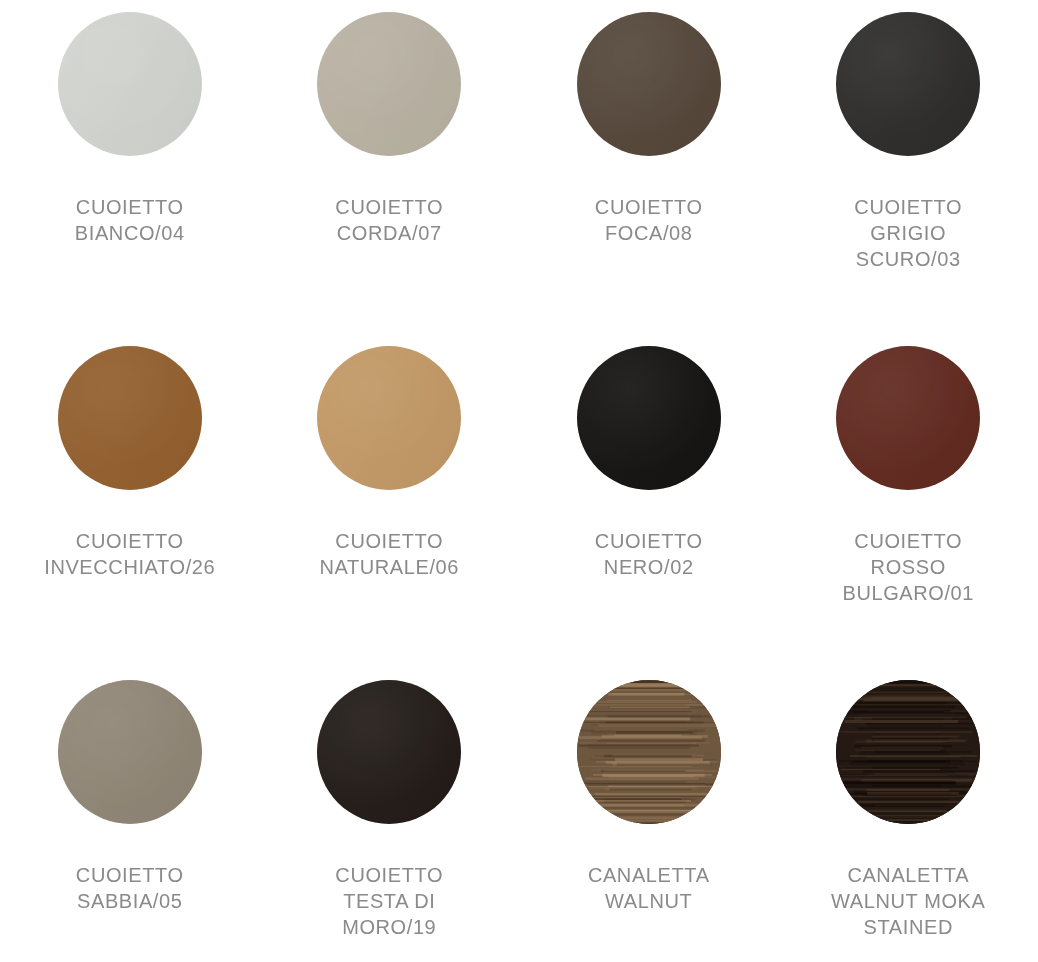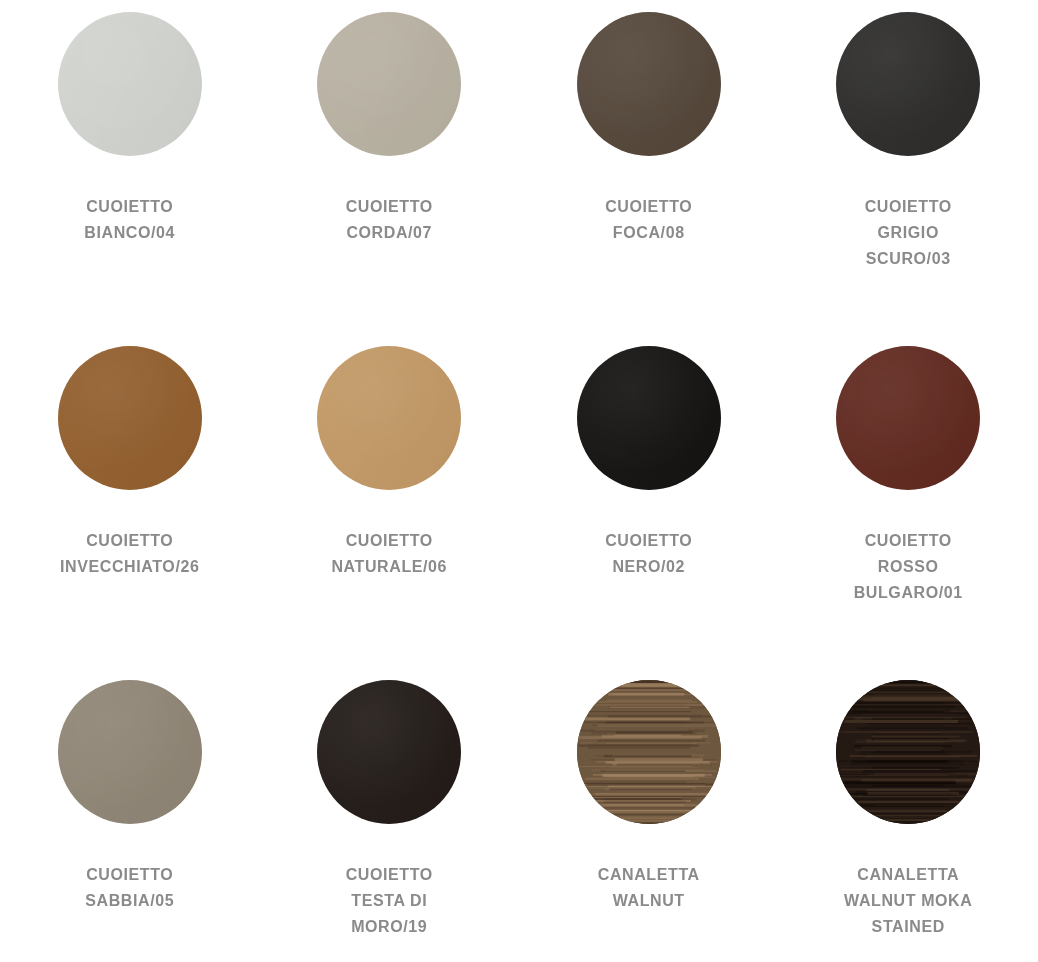--- a/index.html
+++ b/index.html
@@ -44,26 +44,26 @@
   }
   .swatch-disc .grain {
     position: absolute;
     inset: 0;
     border-radius: 50%;
     pointer-events: none;
   }
   .swatch-label {
     margin-top: 38px;
     text-align: center;
-    font-size: 16px;
+    font-size: 20px;
     letter-spacing: 0.6px;
     line-height: 26px;
     color: #8a8a8a;
     font-family: "Liberation Sans", sans-serif;
-    font-weight: 700;
+    font-weight: 400;
     white-space: pre-line;
   }
 </style>
 </head>
 <body>
 
 <main class="swatch-grid">
     <div class="swatch-cell">
       <div class="swatch-disc-wrap">
         <div class="swatch-disc" style="background: rgb(211, 213, 208);">

